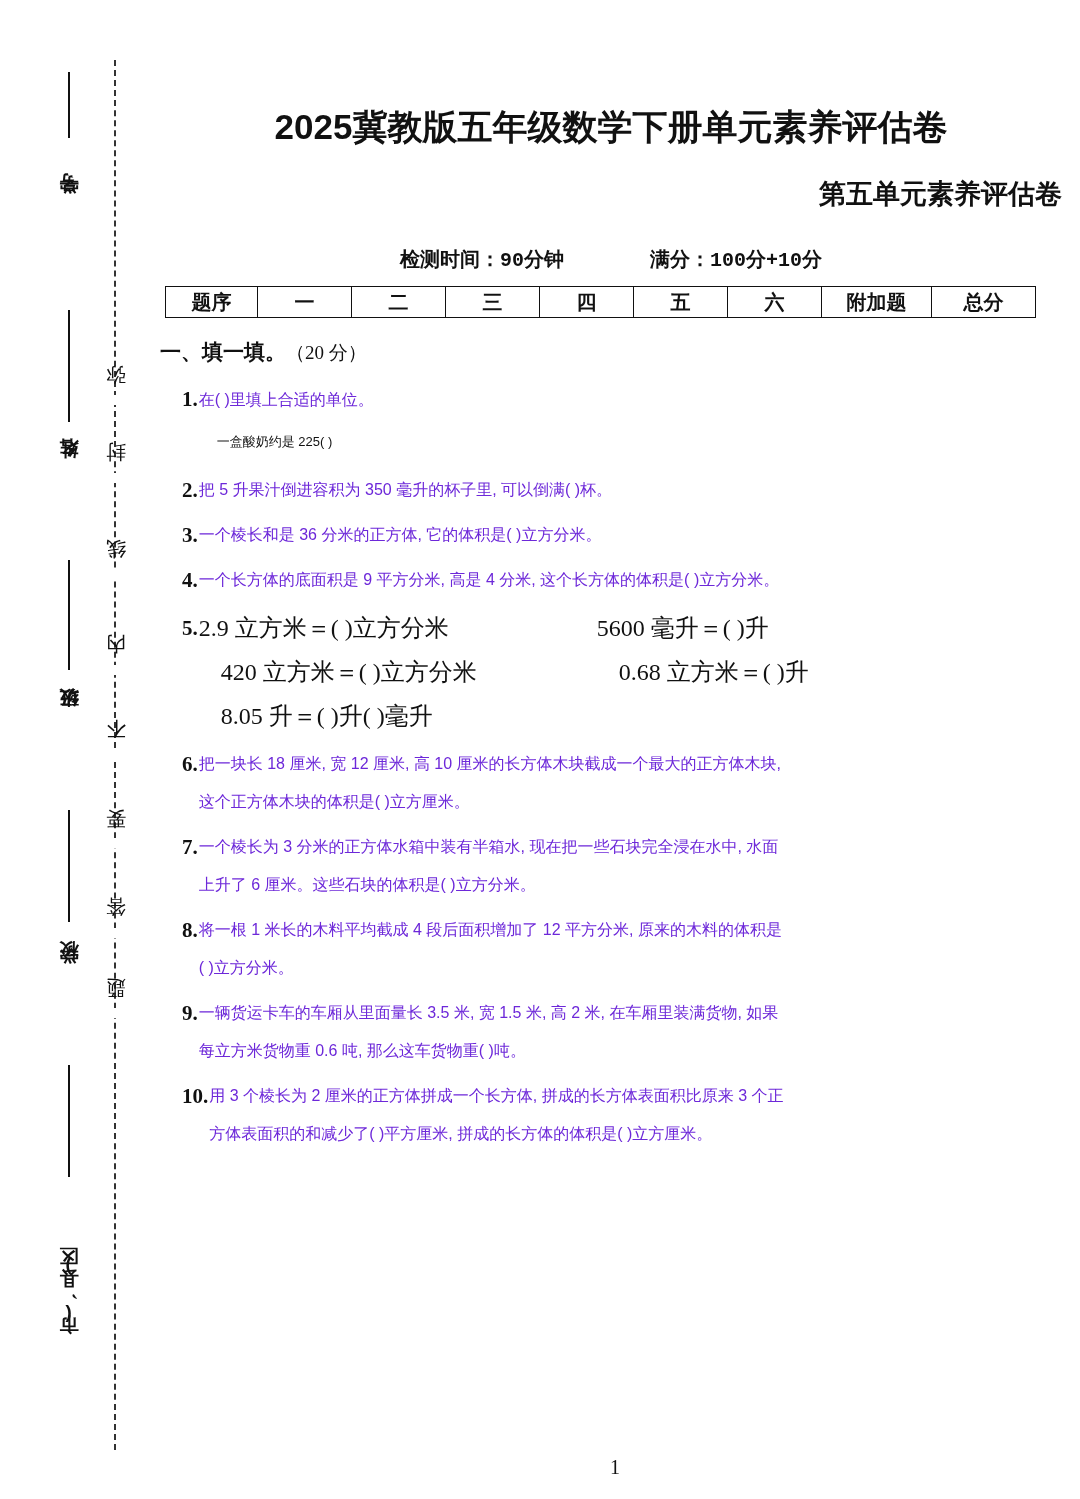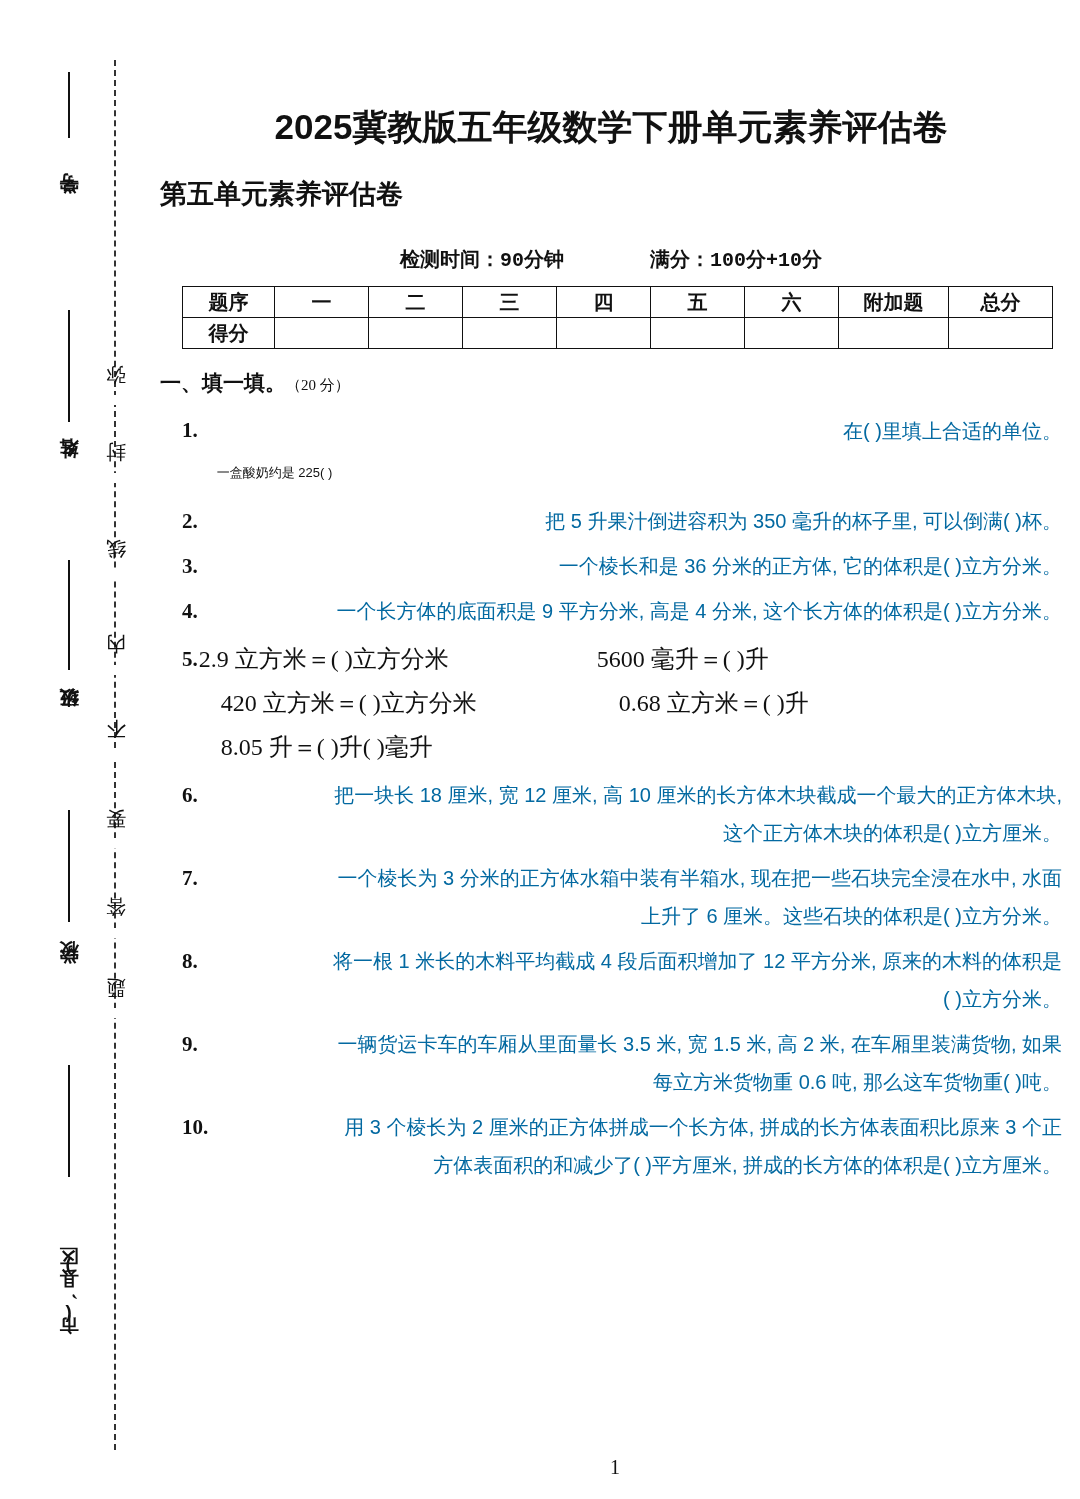--- a/index.html
+++ b/index.html
@@ -93,41 +93,41 @@
     font-family: "Liberation Sans", "DejaVu Sans", sans-serif;
     font-weight: bold;
     font-size: 35px;
     letter-spacing: 0px;
     color: #111;
     white-space: nowrap;
   }
 
   #sub-title {
     margin-top: 25px;
-    text-align: left;
+    text-align: right;
     font-family: "Liberation Sans", "DejaVu Sans", sans-serif;
     font-weight: bold;
     font-size: 27px;
     color: #111;
   }
 
   #exam-meta {
     margin-top: 34px;
     text-align: center;
     font-family: Liberation Mono, monospace;
     font-weight: bold;
     font-size: 20px;
     color: #111;
   }
   #exam-meta .meta-gap { display: inline-block; width: 62px; }
 
   
   #score-table {
     margin-top: 13px;
-    margin-left: 22px;
+    margin-left: 5px;
     border-collapse: collapse;
     width: 866px;
     table-layout: fixed;
   }
   #score-table td {
     border: 1.6px solid #111;
     height: 31px;
     text-align: center;
     vertical-align: middle;
     font-family: "Liberation Sans", "DejaVu Sans", sans-serif;
@@ -144,21 +144,21 @@
   #section-heading {
     margin-top: 20px;
     font-family: "Liberation Sans", "DejaVu Sans", sans-serif;
     font-weight: bold;
     font-size: 21px;
     color: #111;
   }
   #section-heading .pts {
     font-family: "Liberation Serif", "DejaVu Serif", serif;
     font-weight: normal;
-    font-size: 15px;
+    font-size: 19px;
   }
 
   
   #questions { margin-top: 14px; }
 
   .q {
     display: flex;
     align-items: flex-start;
     margin-bottom: 7px;
     padding-left: 22px;
@@ -171,25 +171,24 @@
     line-height: 38px;
     margin-right: 1px;
     white-space: nowrap;
   }
   .q-body {
     flex: 1 1 auto;
     min-width: 0;
   }
   .q-line {
     font-family: "Liberation Sans", "DejaVu Sans", sans-serif;
-    font-size: 20px;
+    font-size: 16px;
     line-height: 38px;
-    color: #0369a1;
+    color: #6d28d9;
     white-space: nowrap;
-    text-align: right;
   }
   .q-line.wrapline { padding-left: 0; }
 
   
   .sub-row {
     display: flex;
     line-height: 44px;
     font-family: "Liberation Sans", "DejaVu Sans", sans-serif;
     font-size: 13px;
     padding-left: 18px;
@@ -274,31 +273,20 @@
         <td class="lbl">题序</td>
         <td class="num">一</td>
         <td class="num">二</td>
         <td class="num">三</td>
         <td class="num">四</td>
         <td class="num">五</td>
         <td class="num">六</td>
         <td class="extra">附加题</td>
         <td class="total">总分</td>
       </tr>
-      <tr>
-        <td class="lbl">得分</td>
-        <td class="num"></td>
-        <td class="num"></td>
-        <td class="num"></td>
-        <td class="num"></td>
-        <td class="num"></td>
-        <td class="num"></td>
-        <td class="extra"></td>
-        <td class="total"></td>
-      </tr>
     </tbody>
   </table>
 
   <div id="section-heading">
     <span>一、填一填。</span><span class="pts">（20 分）</span>
   </div>
 
   <div id="questions">
 
     <div class="q q1">

